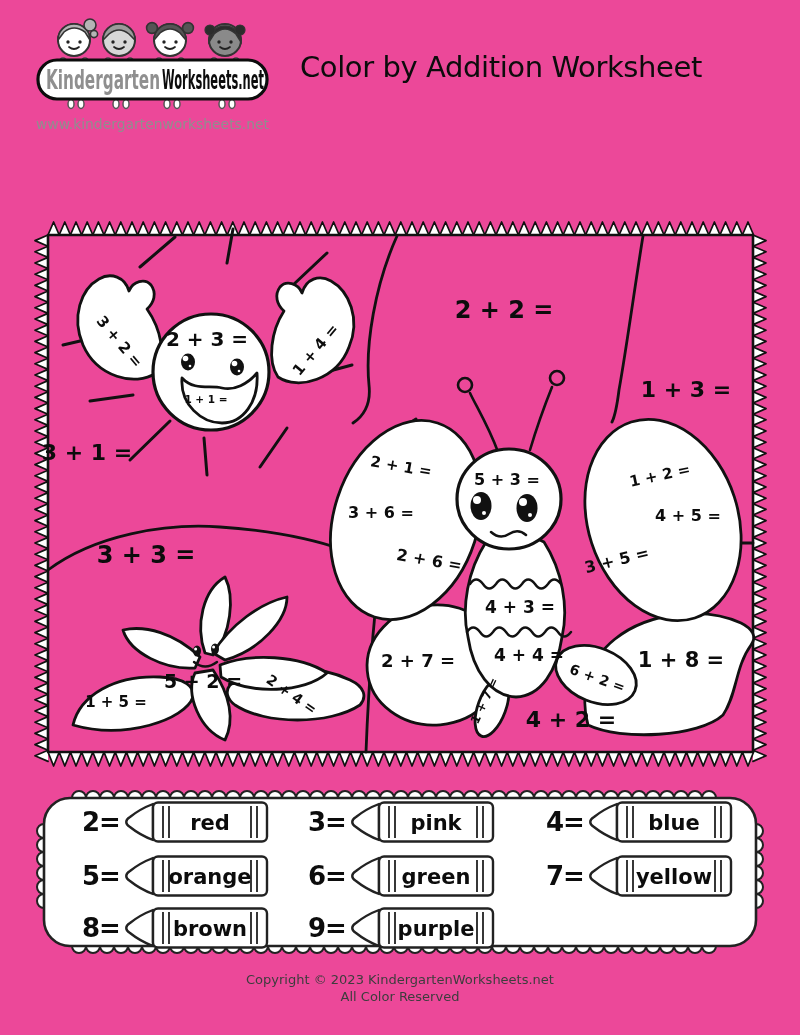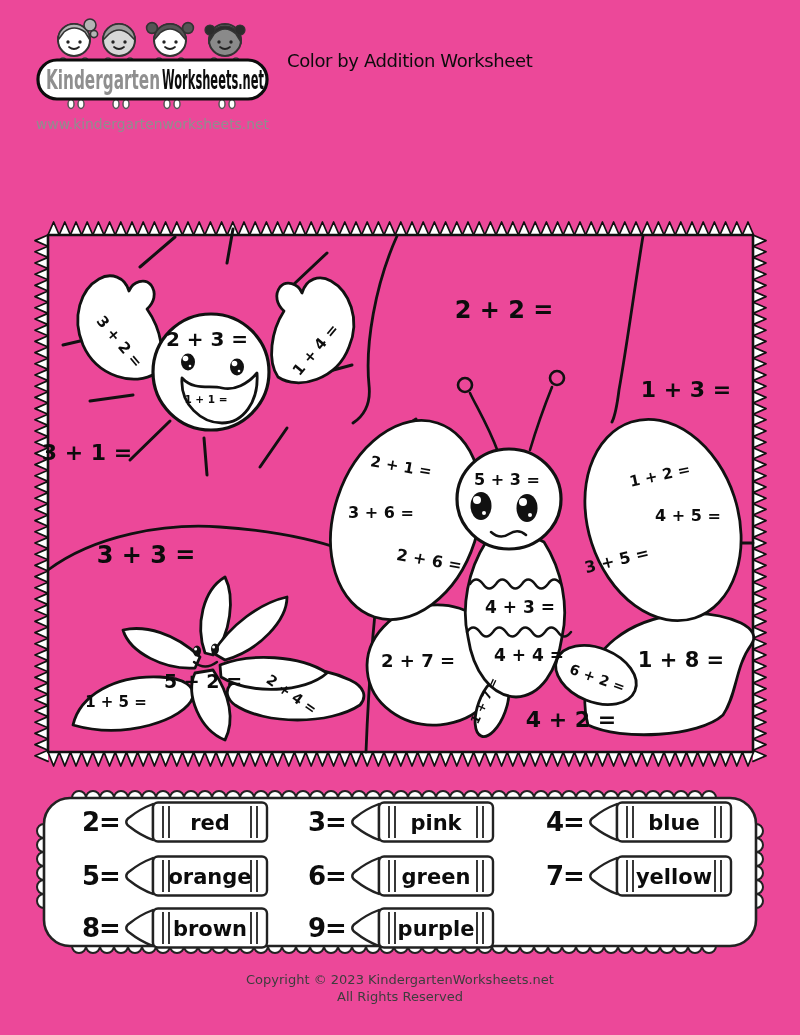--- a/index.html
+++ b/index.html
@@ -1,19 +1,19 @@
 <!DOCTYPE html>
 <html><head>
 <meta charset="utf-8">
 <style>
   html,body{margin:0;padding:0;background:#fff;}
   .page{position:relative;width:800px;height:1035px;background:#ec4899;overflow:hidden;
         font-family:"DejaVu Sans","Liberation Sans",sans-serif;color:#111;text-decoration:underline;}
   .abs{position:absolute;}
-  .title{left:287px;top:50px;font-size:18px;letter-spacing:-0.4px;color:#0c0c0c;}
+  .title{left:300px;top:50px;font-size:29px;letter-spacing:-0.4px;color:#0c0c0c;}
   .name-row{left:397px;top:146px;font-size:30px;color:#0c0c0c;}
   .name-line{display:inline-block;width:258px;height:34px;border-bottom:2.6px solid #0c0c0c;margin-left:2px;}
   .legend-panel{left:30px;top:786px;width:740px;height:172px;}
   .legend-item{position:absolute;display:flex;align-items:center;height:46px;}
   .legend-num{display:inline-block;min-width:36px;text-align:right;font-size:26px;font-weight:bold;
               color:#0c0c0c;margin-right:2px;letter-spacing:-1px;}
   .footer{left:0;top:971px;width:800px;text-align:center;font-size:13px;line-height:17px;color:#3d3d3d;}
   svg text{font-family:"DejaVu Sans","Liberation Sans",sans-serif;}
 </style>
 </head>
@@ -302,16 +302,16 @@
             <rect x="31" y="3.5" width="114" height="39" rx="5" fill="#fff" stroke="#222" stroke-width="2.4"></rect>
             <path d="M41,7 V39 M47,7 V39 M129,7 V39 M135,7 V39" fill="none" stroke="#222" stroke-width="1.8"></path>
             <text x="88" y="24" text-anchor="middle" dominant-baseline="central" font-size="21" font-weight="bold" fill="#0c0c0c">purple</text>
           </svg>
         </div>
       </div>
   </div>
 
   <div class="abs footer">
     <div>Copyright © 2023 KindergartenWorksheets.net</div>
-    <div>All Rights Reserved</div>
+    <div>All Color Reserved</div>
   </div>
 
 </div>
 
 </body></html>

